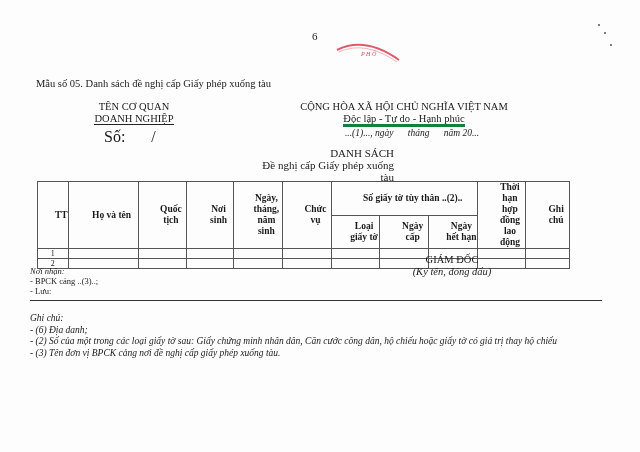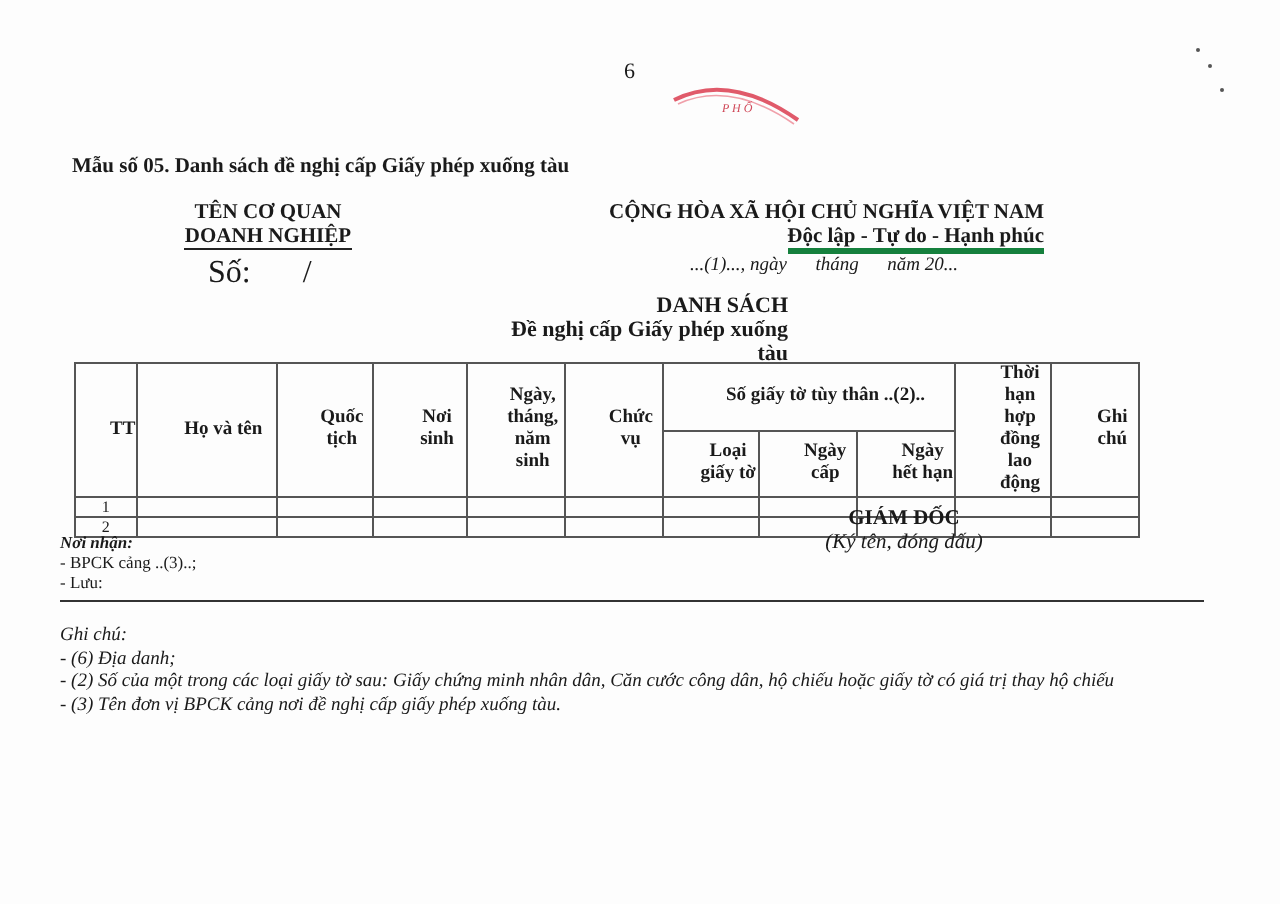--- a/index.html
+++ b/index.html
@@ -1,30 +1,30 @@
 <!DOCTYPE html>
 <html><head>
 <meta charset="utf-8">
 <style>
   html, body { margin:0; padding:0; }
   body { width:640px; height:452px; background:#fdfdfd; position:relative; overflow:hidden;
          font-family:"Liberation Serif", "DejaVu Serif", serif; color:#1a1a1a; }
   .abs { position:absolute; }
-  .b { font-weight:bold; }
+  .b { font-weight:normal; }
   .i { font-style:italic; }
   .c { text-align:center; }
   .page-num { left:312px; top:30px; font-size:11px; }
   .stamp { left:335px; top:38px; width:70px; height:30px; }
   .dots { left:598px; top:24px; width:20px; height:30px; }
   .dot { position:absolute; width:2px; height:2px; background:#555; border-radius:1px; }
   .form-title { left:36px; top:78px; font-size:10.5px; }
   .org { left:74px; top:101px; width:120px; font-size:10.5px; line-height:12px; }
   .org .u { text-decoration:none; border-bottom:1px solid #222; display:inline-block; line-height:10px; }
   .org-num { left:104px; top:128px; font-size:16px; }
-  .nation { left:286px; top:101px; width:236px; font-size:10.5px; line-height:12px;text-align:right; }
+  .nation { left:286px; top:101px; width:236px; font-size:10.5px; line-height:12px; }
   .motto { border-bottom:3px solid #15803d; display:inline-block; line-height:11px; }
   .dateline { left:312px; top:128px; width:200px; font-size:9.5px; }
   .doc-title { left:250px; top:147px; width:144px; font-size:11px; line-height:12px;text-align:right; }
   table { position:absolute; left:37px; top:181px; width:533px; border-collapse:collapse; font-size:9.5px; }
   td, th { border:1px solid #555; padding:0; text-align:center; font-weight:bold; }
   th { height:22px; line-height:11px;padding-left:17px; }
   td { height:9px; font-weight:normal; font-size:8px; line-height:9px; }
   .recipients { left:30px; top:266px; font-size:8.5px; line-height:10px; }
   .signer { left:392px; top:254px; width:120px; font-size:10.5px; line-height:12px; }
   .rule { left:30px; top:300px; width:572px; height:1px; background:#333; }

